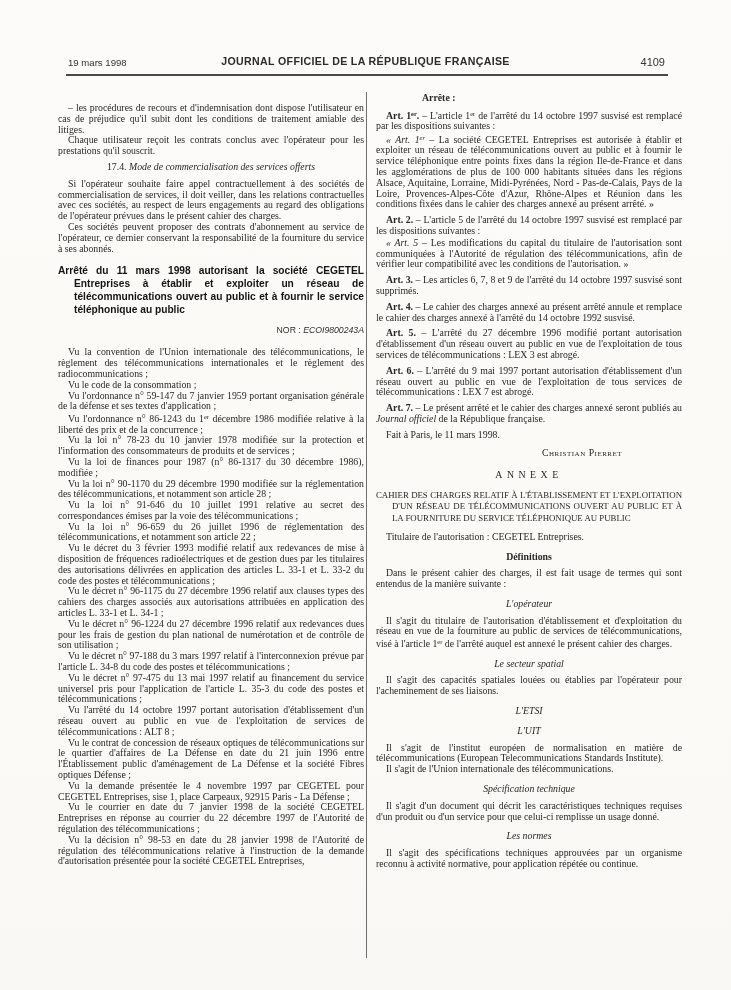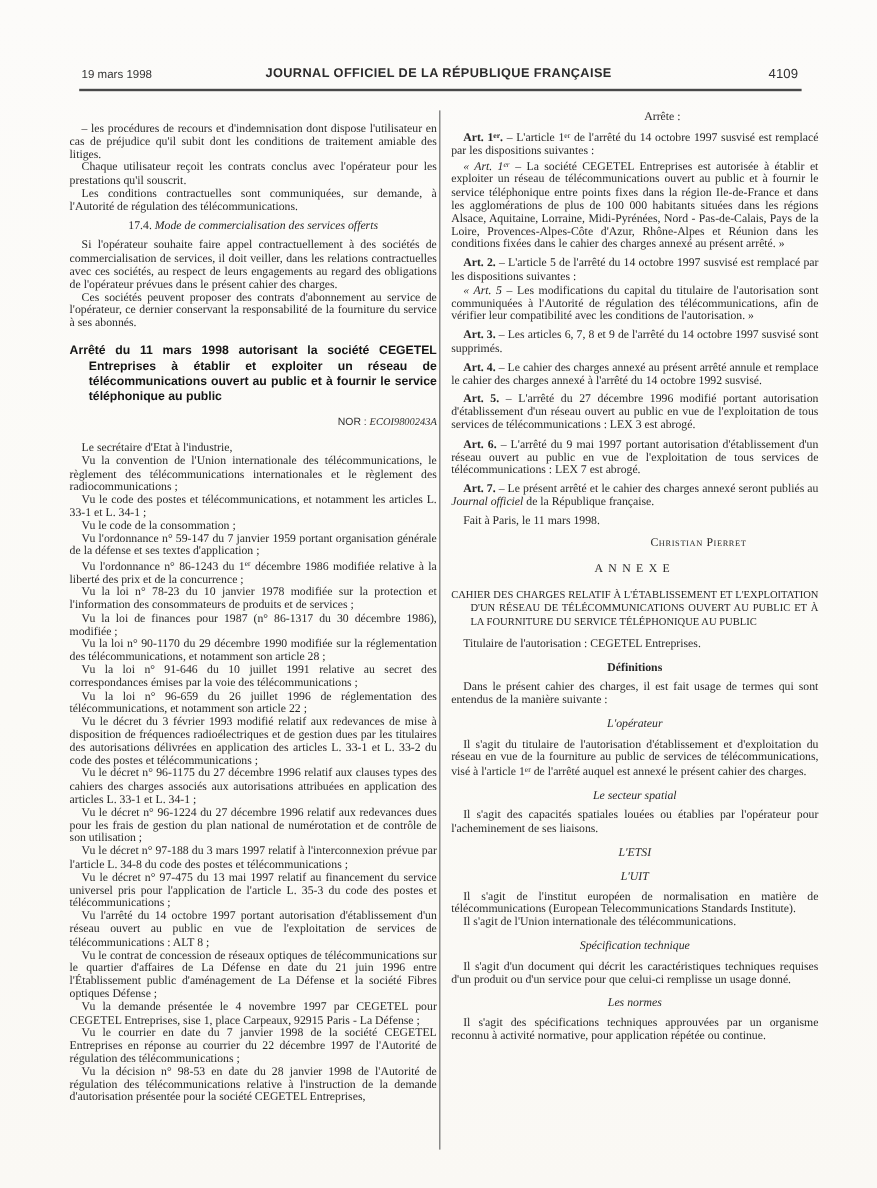--- a/index.html
+++ b/index.html
@@ -15,56 +15,53 @@
   .col-left{left:58px;top:103px;}
   .col-right{left:376px;top:93px;}
   .col-divider{position:absolute;left:366px;top:92px;width:1px;height:866px;background:#6d6d6d;}
   
   p[data-kind]{margin:0;text-align:justify;text-indent:10px;hyphens:auto;}
   p[data-kind="section-heading"]{text-align:center;text-indent:0;margin:5px 0 6px;}
   p[data-kind="decree-title"]{font-family:"Liberation Sans","DejaVu Sans",sans-serif;font-weight:bold;font-size:10.2px;line-height:12.8px;color:#141414;padding-left:16px;text-indent:-16px;margin:11px 0 0;}
   p[data-kind="nor"]{text-align:right;text-indent:0;font-family:"Liberation Sans","DejaVu Sans",sans-serif;font-size:8.7px;margin:8px 0 12px;color:#2e2e2e;}
   p[data-kind="article"]{margin-top:5px;}
   p[data-kind="quote"]{margin-top:1px;}
-  p[data-kind="arrete-label"]{text-align:center;text-indent:46px;}
+  p[data-kind="arrete-label"]{text-align:left;text-indent:46px;font-weight:bold;}
   p[data-kind="date-line"]{margin-top:5px;}
   p[data-kind="signature"]{text-align:left;text-indent:166px;margin-top:7px;font-variant:small-caps;letter-spacing:.5px;}
   p[data-kind="annexe-label"]{text-align:center;text-indent:0;letter-spacing:4.5px;margin:12px 0 9px;}
   p[data-kind="annexe-title"]{font-size:8.8px;line-height:11.2px;padding-left:16px;text-indent:-16px;margin:0 0 8px;}
   p[data-kind="definitions-heading"]{text-align:center;text-indent:0;margin:9px 0 6px;}
   p[data-kind="term-heading"]{text-align:center;text-indent:0;margin:9px 0 6px;}
   
   .b{font-weight:bold;}
-  .i{font-style:italic;font-family:Liberation Serif, serif;}
+  .i{font-style:italic;}
   .sc{}
   .sup{font-size:6.4px;vertical-align:2.6px;}
 </style>
 </head>
 <body>
 
 <div class="page">
   <header class="jo-header">
     <span class="h-date">19 mars 1998</span>
     <span class="h-title">JOURNAL OFFICIEL DE LA RÉPUBLIQUE FRANÇAISE</span>
     <span class="h-page">4109</span>
   </header>
   <div class="h-rule"></div>
 
   <div class="col col-left">
       <p data-kind="body"><span>– les procédures de recours et d'indemnisation dont dispose l'utilisateur en cas de préjudice qu'il subit dont les conditions de traitement amiable des litiges.</span></p>
       <p data-kind="body"><span>Chaque utilisateur reçoit les contrats conclus avec l'opérateur pour les prestations qu'il souscrit.</span></p>
-      <p data-kind="body"><span>Les conditions contractuelles sont communiquées, sur demande, à l'Autorité de régulation des télécommunications.</span></p>
       <p data-kind="section-heading"><span>17.4. </span><span class="i">Mode de commercialisation des services offerts</span></p>
       <p data-kind="body"><span>Si l'opérateur souhaite faire appel contractuellement à des sociétés de commercialisation de services, il doit veiller, dans les relations contractuelles avec ces sociétés, au respect de leurs engagements au regard des obligations de l'opérateur prévues dans le présent cahier des charges.</span></p>
       <p data-kind="body"><span>Ces sociétés peuvent proposer des contrats d'abonnement au service de l'opérateur, ce dernier conservant la responsabilité de la fourniture du service à ses abonnés.</span></p>
       <p data-kind="decree-title"><span>Arrêté du 11 mars 1998 autorisant la société CEGETEL Entreprises à établir et exploiter un réseau de télécommunications ouvert au public et à fournir le service téléphonique au public</span></p>
       <p data-kind="nor"><span>NOR : </span><span class="i">ECOI9800243A</span></p>
-      <p data-kind="body"><span>Le secrétaire d'Etat à l'industrie,</span></p>
       <p data-kind="body"><span>Vu la convention de l'Union internationale des télécommunications, le règlement des télécommunications internationales et le règlement des radiocommunications ;</span></p>
-      <p data-kind="body"><span>Vu le code des postes et télécommunications, et notamment les articles L. 33-1 et L. 34-1 ;</span></p>
       <p data-kind="body"><span>Vu le code de la consommation ;</span></p>
       <p data-kind="body"><span>Vu l'ordonnance n° 59-147 du 7 janvier 1959 portant organisation générale de la défense et ses textes d'application ;</span></p>
       <p data-kind="body"><span>Vu l'ordonnance n° 86-1243 du 1</span><span class="sup">er</span><span> décembre 1986 modifiée relative à la liberté des prix et de la concurrence ;</span></p>
       <p data-kind="body"><span>Vu la loi n° 78-23 du 10 janvier 1978 modifiée sur la protection et l'information des consommateurs de produits et de services ;</span></p>
       <p data-kind="body"><span>Vu la loi de finances pour 1987 (n° 86-1317 du 30 décembre 1986), modifiée ;</span></p>
       <p data-kind="body"><span>Vu la loi n° 90-1170 du 29 décembre 1990 modifiée sur la réglementation des télécommunications, et notamment son article 28 ;</span></p>
       <p data-kind="body"><span>Vu la loi n° 91-646 du 10 juillet 1991 relative au secret des correspondances émises par la voie des télécommunications ;</span></p>
       <p data-kind="body"><span>Vu la loi n° 96-659 du 26 juillet 1996 de réglementation des télécommunications, et notamment son article 22 ;</span></p>
       <p data-kind="body"><span>Vu le décret du 3 février 1993 modifié relatif aux redevances de mise à disposition de fréquences radioélectriques et de gestion dues par les titulaires des autorisations délivrées en application des articles L. 33-1 et L. 33-2 du code des postes et télécommunications ;</span></p>
       <p data-kind="body"><span>Vu le décret n° 96-1175 du 27 décembre 1996 relatif aux clauses types des cahiers des charges associés aux autorisations attribuées en application des articles L. 33-1 et L. 34-1 ;</span></p>

